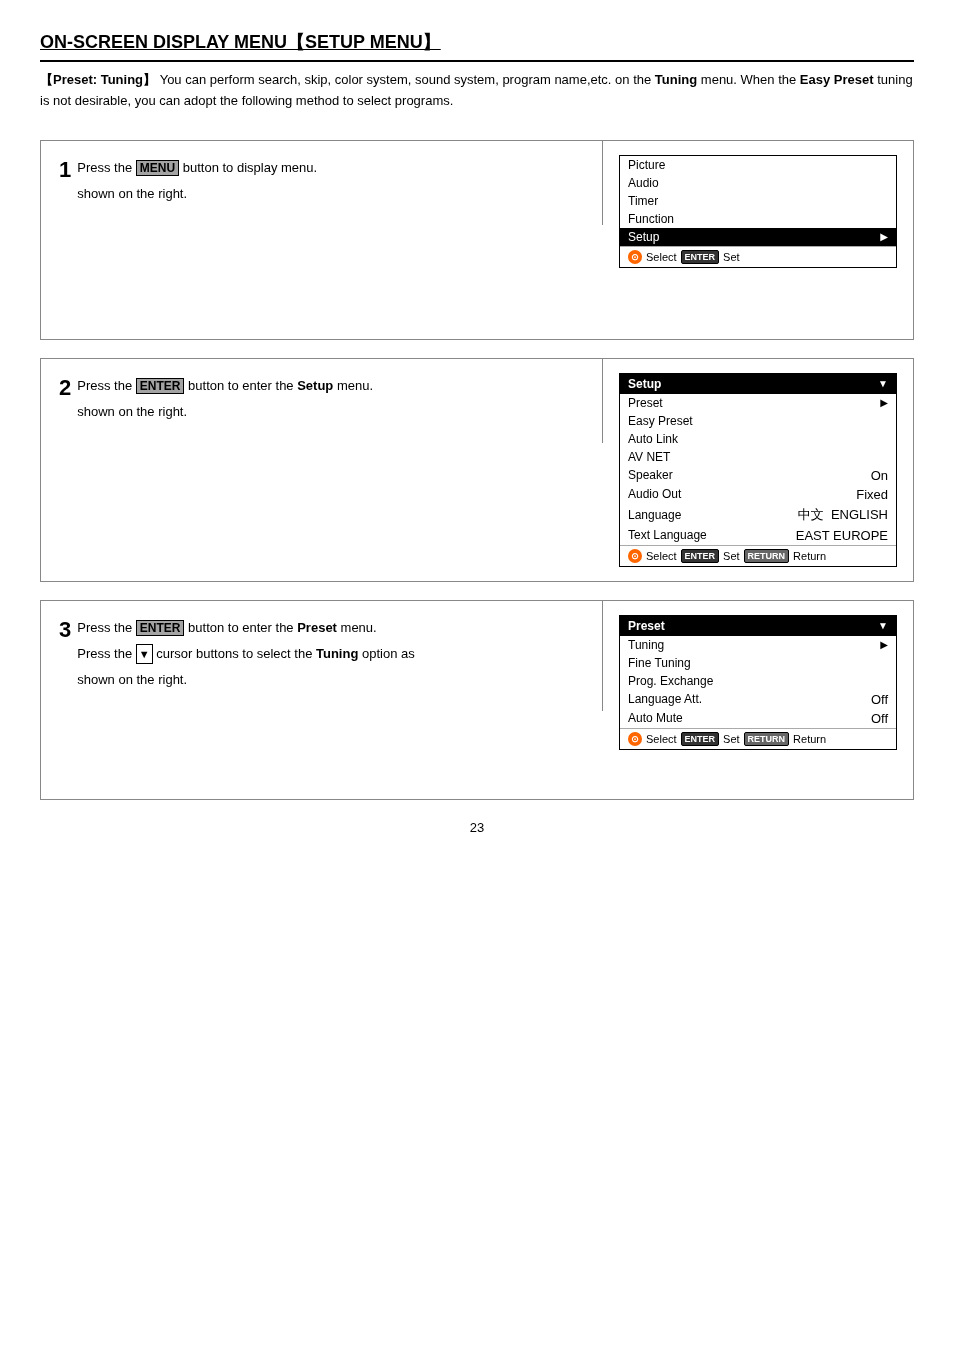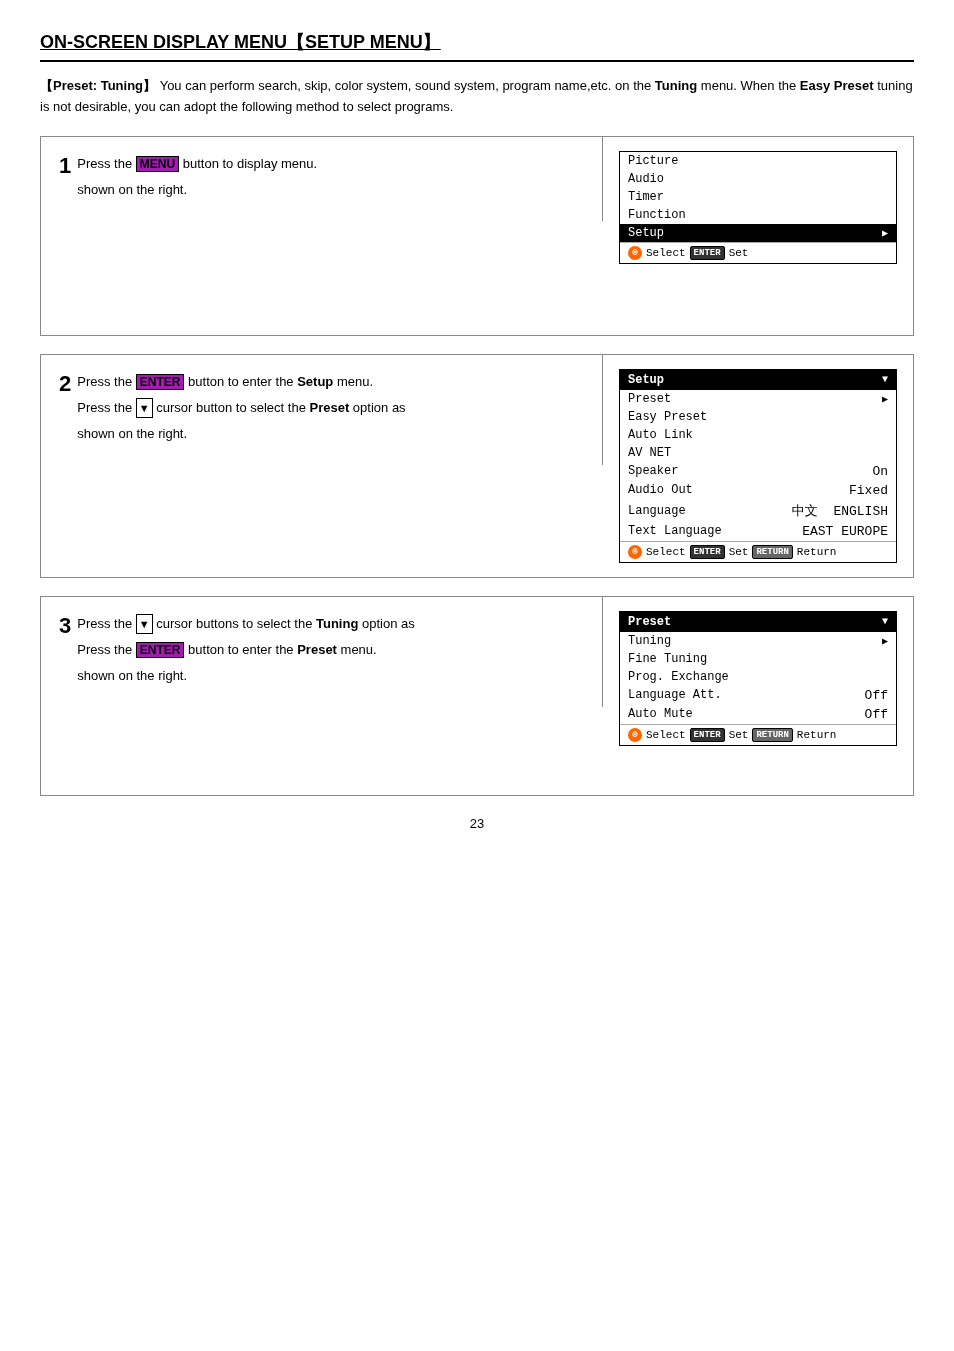--- a/index.html
+++ b/index.html
@@ -11,26 +11,26 @@
       font-size: 14px;
       color: #000;
       padding: 30px 40px;
     }
     .page-title {
       font-size: 18px;
       font-weight: bold;
       text-decoration: underline;
       border-bottom: 2px solid #000;
       padding-bottom: 6px;
-      margin-bottom: 14px;
+      margin-bottom: 8px;
     }
     .intro-text {
       font-size: 13px;
       line-height: 1.6;
-      margin-bottom: 18px;
+      margin-bottom: 28px;
     }
     .intro-text strong { font-weight: bold; }
 
     .section {
       display: flex;
       flex-direction: row;
       align-items: flex-start;
       border: 1.5px solid #888;
       margin-bottom: 18px;
       min-height: 200px;
@@ -49,42 +49,42 @@
       margin-right: 6px;
       line-height: 1.2;
     }
     .section-left p { margin-bottom: 4px; }
     .section-left strong { font-weight: bold; }
     .kbd {
       border: 1px solid #000;
       padding: 0 3px;
       font-weight: bold;
       font-size: 12px;
-      background: #a21caf;
+      background: #a3a3a3;
     }
     .arrow-box {
       border: 1px solid #000;
       display: inline-block;
       padding: 0 2px;
       font-size: 11px;
       font-weight: bold;
       background: #fff;
     }
 
     .section-right {
       width: 310px;
       padding: 14px 16px;
       font-size: 12px;
     }
 
     
     .menu-box {
       border: 1px solid #000;
       font-size: 12px;
-      font-family: Liberation Mono, monospace;
+      font-family: Liberation Sans, sans-serif;
     }
     .menu-row {
       padding: 2px 8px;
       display: flex;
       align-items: center;
       justify-content: space-between;
     }
     .menu-row.highlighted {
       background: #000;
       color: #fff;
@@ -205,21 +205,20 @@
       </div>
     </div>
   </div>
 </div>
 
 <div class="section">
   <div class="section-left clearfix">
     <span class="step-num">2</span>
     <div style="overflow:hidden">
       <p>Press the <span class="kbd">ENTER</span> button to enter the <strong>Setup</strong> menu.</p>
-      <p>Press the <span class="arrow-box">▼</span> cursor button to select the <strong>Preset</strong> option as</p>
       <p>shown on the right.</p>
     </div>
   </div>
   <div class="section-right">
     <div class="menu-box">
       <div class="menu-title">
         <span>Setup</span>
         <span class="arrow-down">▼</span>
       </div>
       <div class="menu-row">
@@ -260,22 +259,22 @@
         <span>Return</span>
       </div>
     </div>
   </div>
 </div>
 
 <div class="section">
   <div class="section-left clearfix">
     <span class="step-num">3</span>
     <div style="overflow:hidden">
+      <p>Press the <span class="kbd">ENTER</span> button to enter the <strong>Preset</strong> menu.</p>
       <p>Press the <span class="arrow-box">▼</span> cursor buttons to select the <strong>Tuning</strong> option as</p>
-      <p>Press the <span class="kbd">ENTER</span> button to enter the <strong>Preset</strong> menu.</p>
       <p>shown on the right.</p>
     </div>
   </div>
   <div class="section-right">
     <div class="menu-box">
       <div class="menu-title">
         <span>Preset</span>
         <span class="arrow-down">▼</span>
       </div>
       <div class="menu-row">

